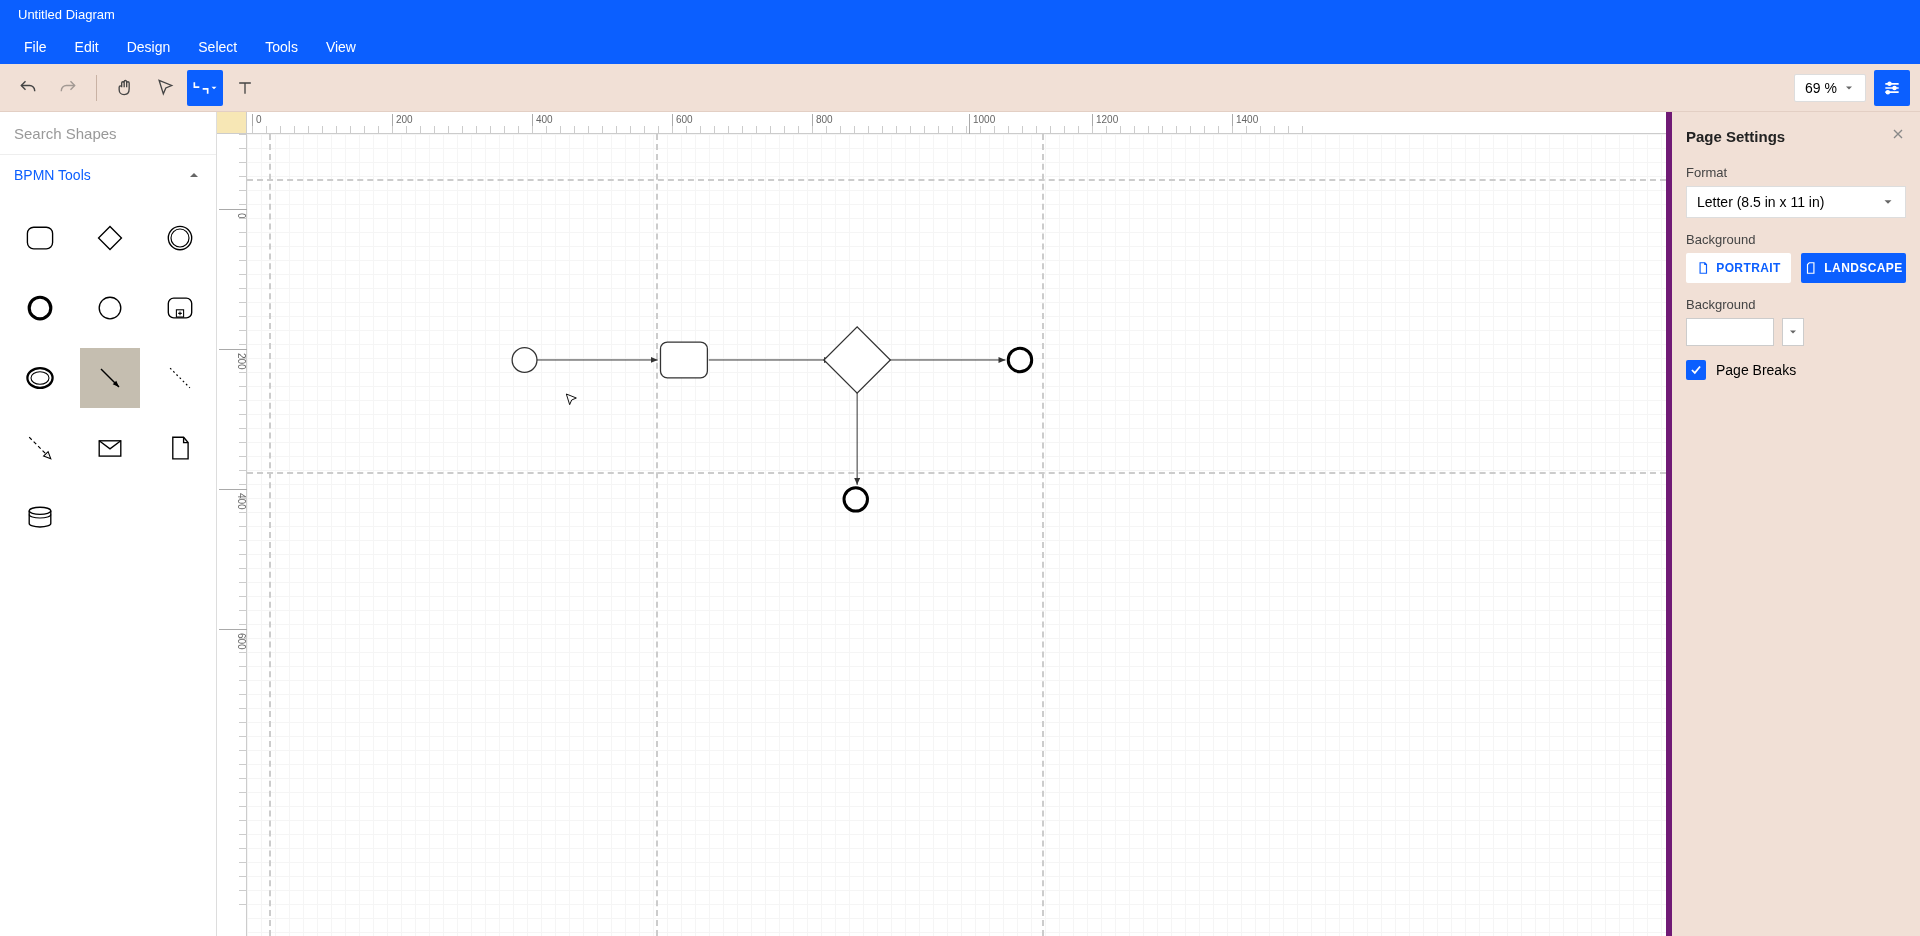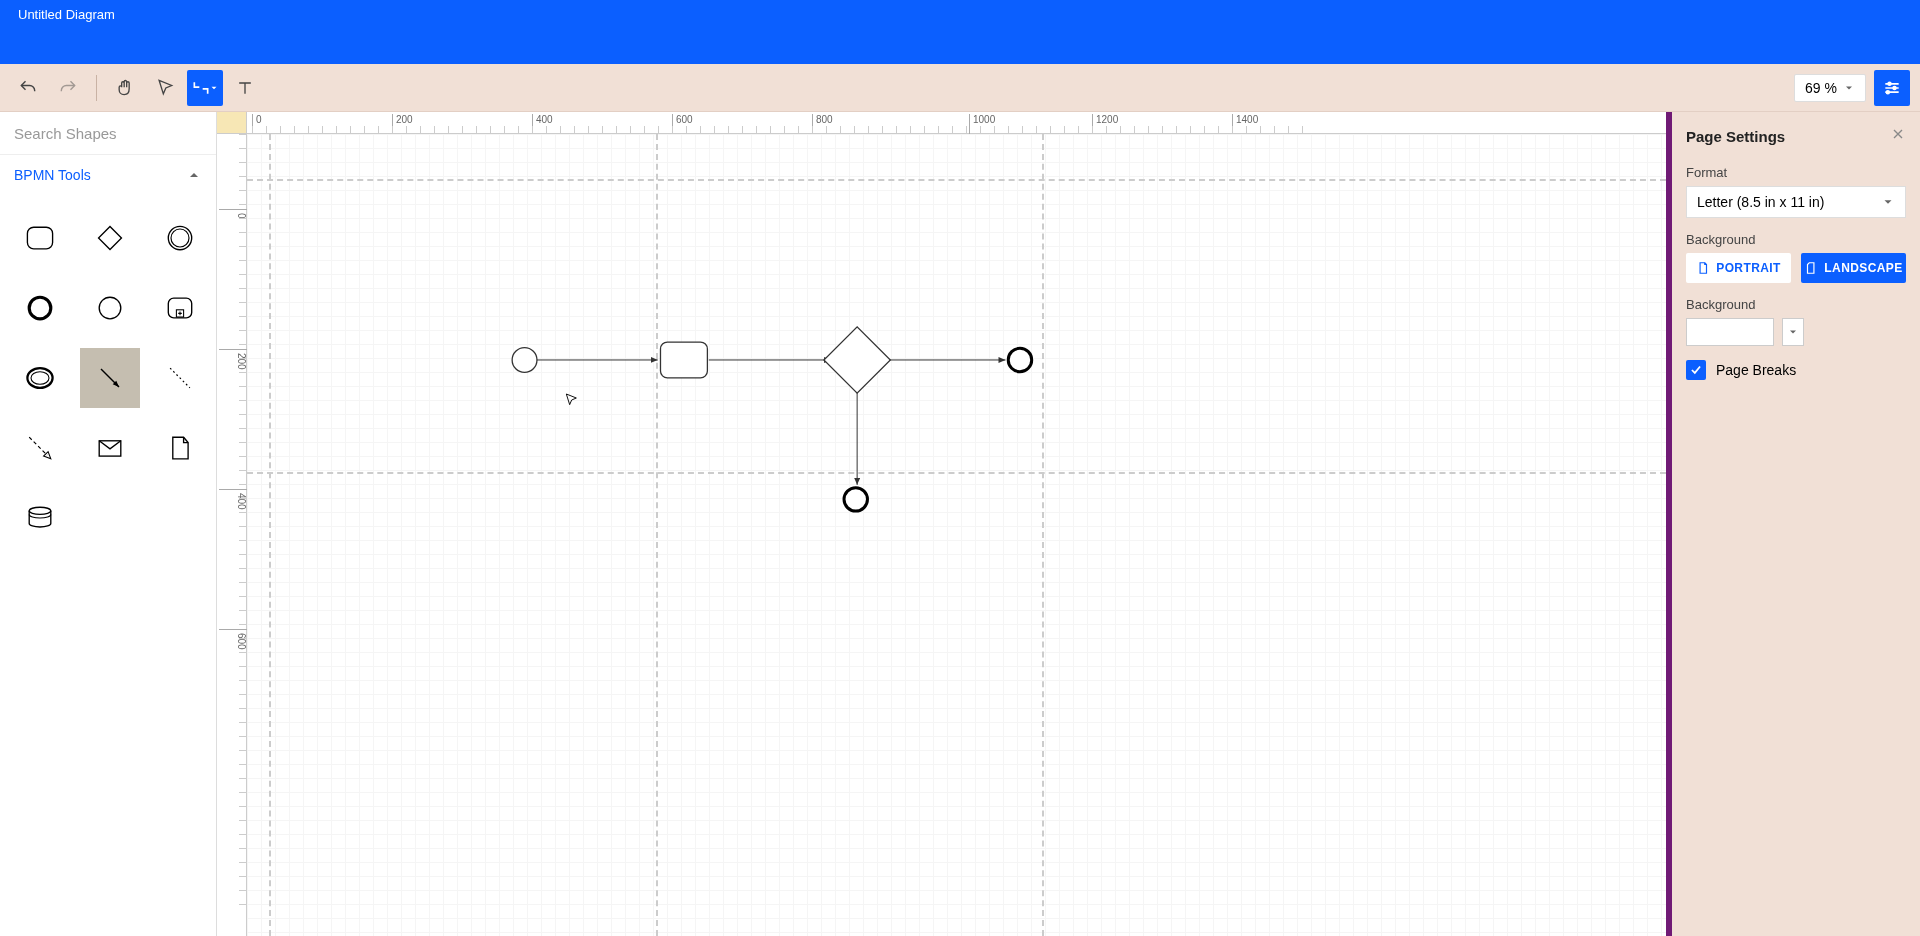--- a/index.html
+++ b/index.html
@@ -74,20 +74,28 @@
   .bg-swatch { width: 88px; height: 28px; background: #fff; border: 1px solid #ccc; }
   .bg-picker { width: 22px; height: 28px; background: #fff; border: 1px solid #ccc; display:flex; align-items:center; justify-content:center; cursor:pointer; }
   .check-row { display: flex; align-items: center; gap: 10px; }
   .checkbox { width: 20px; height: 20px; background: #0b5fff; color: #fff; display: flex; align-items: center; justify-content: center; border-radius: 2px; cursor:pointer; }
 </style>
 </head>
 <body>
 
 <div class="header">
   <div class="title-bar">Untitled Diagram</div>
+  <div class="menu-bar">
+    <div class="menu-item">File</div>
+    <div class="menu-item">Edit</div>
+    <div class="menu-item">Design</div>
+    <div class="menu-item">Select</div>
+    <div class="menu-item">Tools</div>
+    <div class="menu-item">View</div>
+  </div>
 </div>
 
 <div class="toolbar">
   <div class="tool-left">
     <div class="tool-btn">
       <svg viewBox="0 0 24 24" fill="none" stroke="currentColor" stroke-width="1.7">
           <path d="M9 14l-5-5 5-5"></path>
           <path d="M4 9h10a6 6 0 016 6v1"></path>
         </svg>
     </div>

